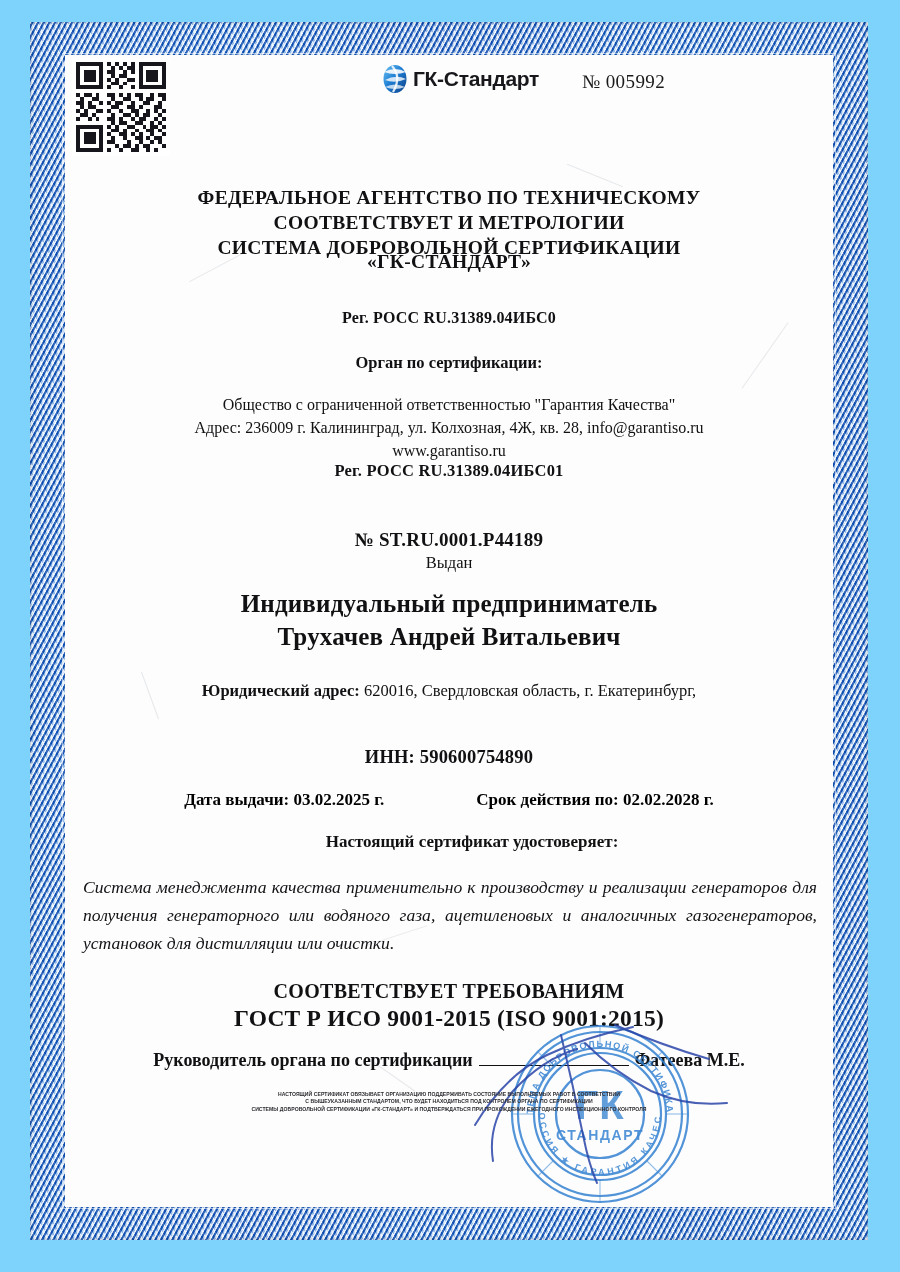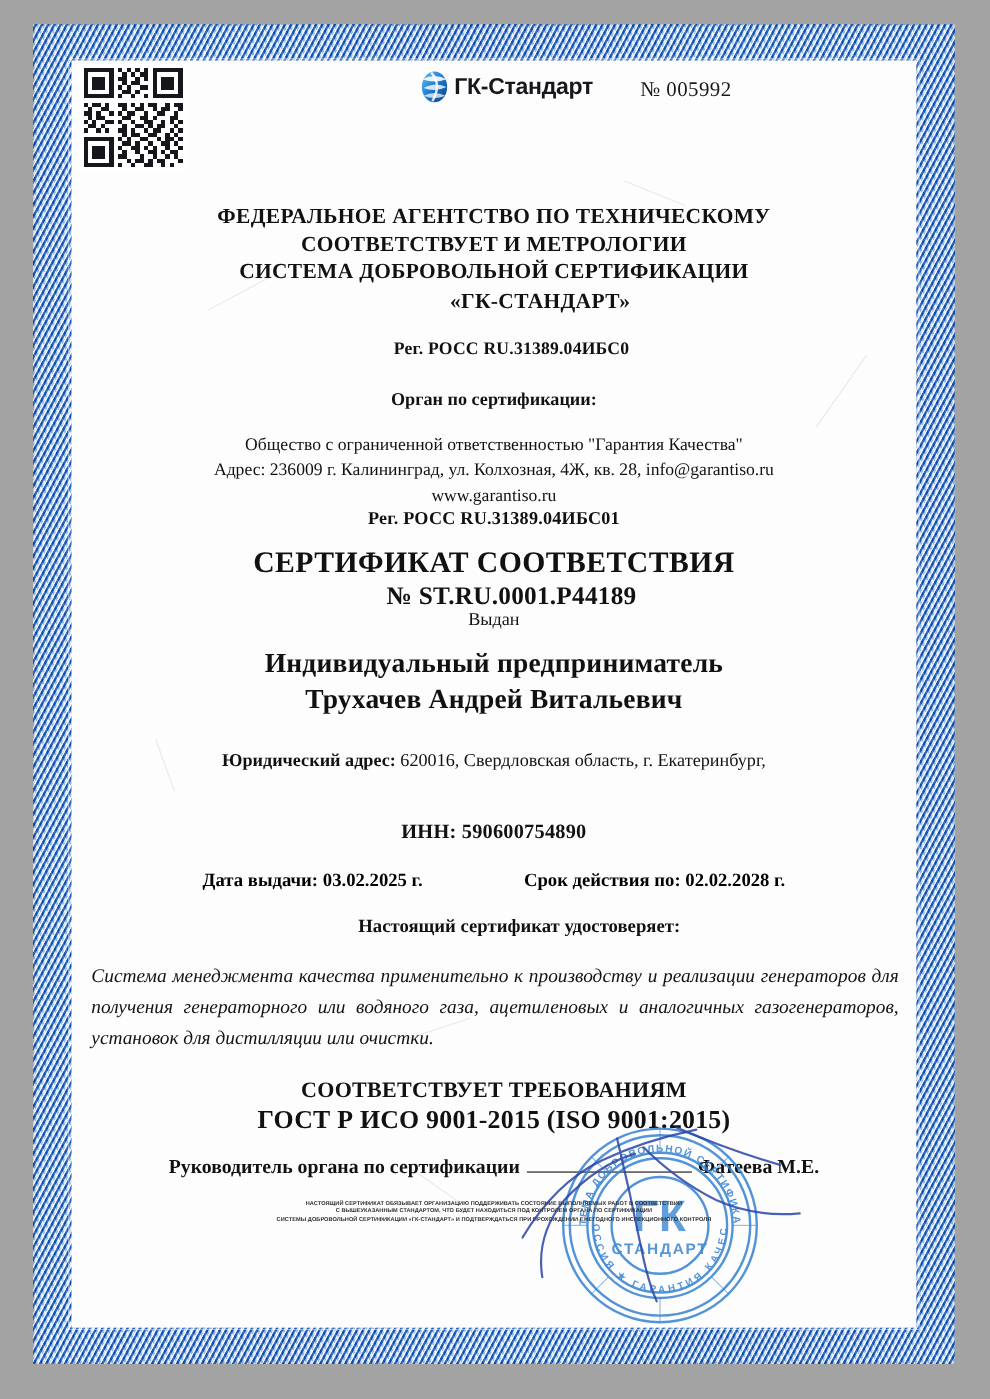--- a/index.html
+++ b/index.html
@@ -4,21 +4,21 @@
 <style>
   html, body {
     margin: 0;
     padding: 0;
     background: #ffffff;
   }
   #page {
     position: relative;
     width: 900px;
     height: 1272px;
-    background: #a3a3a3;
+    background: #7dd3fc;
     overflow: hidden;
     font-family: "Liberation Serif", serif;
   }
 
   
   .border-frame {
     position: absolute;
     left: 30px;
     top: 22px;
     width: 838px;
@@ -116,21 +116,21 @@
   .reg-top { font-weight: bold; font-size: 16px; letter-spacing: 0.2px; }
   .organ { font-weight: bold; font-size: 16.5px; }
   .org-line { font-size: 16px; line-height: 23px; }
   .reg-bot { font-weight: bold; font-size: 16.5px; letter-spacing: 0.2px; }
 
   .cert-title {
     font-weight: bold;
     font-size: 27px;
     letter-spacing: 0.4px;
   }
-  .cert-no { font-weight: bold; font-size: 23px; letter-spacing: 0.2px; padding-left: 16px; }
+  .cert-no { font-weight: bold; font-size: 19px; letter-spacing: 0.2px; }
   .issued-to { font-size: 16.5px; }
 
   .holder {
     font-weight: bold;
     font-size: 25px;
     line-height: 33px;
     letter-spacing: 0.2px;
   }
 
   .addr { font-size: 16.5px; line-height: 24px; }
@@ -398,31 +398,30 @@
         <path d="M12 3 Q22 14 13 29" stroke="#ffffff" stroke-width="2.2" fill="none" opacity="0.85"></path>
       </svg>
       <span class="brand-text">ГК-Стандарт</span>
     </div>
 
     <div class="serial">№ 005992</div>
 
     <div class="blk head-line" style="top:130px;">ФЕДЕРАЛЬНОЕ АГЕНТСТВО ПО ТЕХНИЧЕСКОМУ</div>
     <div class="blk head-line" style="top:155px;">СООТВЕТСТВУЕТ И МЕТРОЛОГИИ</div>
     <div class="blk head-line" style="top:180px;">СИСТЕМА ДОБРОВОЛЬНОЙ СЕРТИФИКАЦИИ</div>
-    <div class="blk head-line" style="top:207px;margin-left:42px;">«ГК-СТАНДАРТ»</div>
-
-    <div class="blk reg-top" style="top:254px;margin-left:16px;">Рег. РОСС RU.31389.04ИБС0</div>
+    <div class="blk head-line" style="top:194px;">«ГК-СТАНДАРТ»</div>
+
+    <div class="blk reg-top" style="top:254px;">Рег. РОСС RU.31389.04ИБС0</div>
 
     <div class="blk organ" style="top:298px;">Орган по сертификации:</div>
     <div class="blk org-line" style="top:338px;">Общество с ограниченной ответственностью "Гарантия Качества"</div>
     <div class="blk org-line" style="top:361px;">Адрес: 236009 г. Калининград, ул. Колхозная, 4Ж, кв. 28, info@garantiso.ru</div>
     <div class="blk org-line" style="top:384px;">www.garantiso.ru</div>
     <div class="blk reg-bot" style="top:406px;">Рег. РОСС RU.31389.04ИБС01</div>
 
-    <div class="blk cert-title" style="top:441px;">СЕРТИФИКАТ СООТВЕТСТВИЯ</div>
     <div class="blk cert-no" style="top:474px;">№ ST.RU.0001.Р44189</div>
     <div class="blk issued-to" style="top:498px;">Выдан</div>
 
     <div class="blk holder" style="top:532px;">Индивидуальный предприниматель</div>
     <div class="blk holder" style="top:565px;">Трухачев Андрей Витальевич</div>
 
     <div class="blk addr" style="top:624px;">
       <b>Юридический адрес:</b>
       <span>620016, Свердловская область, г. Екатеринбург,</span>
     </div>

